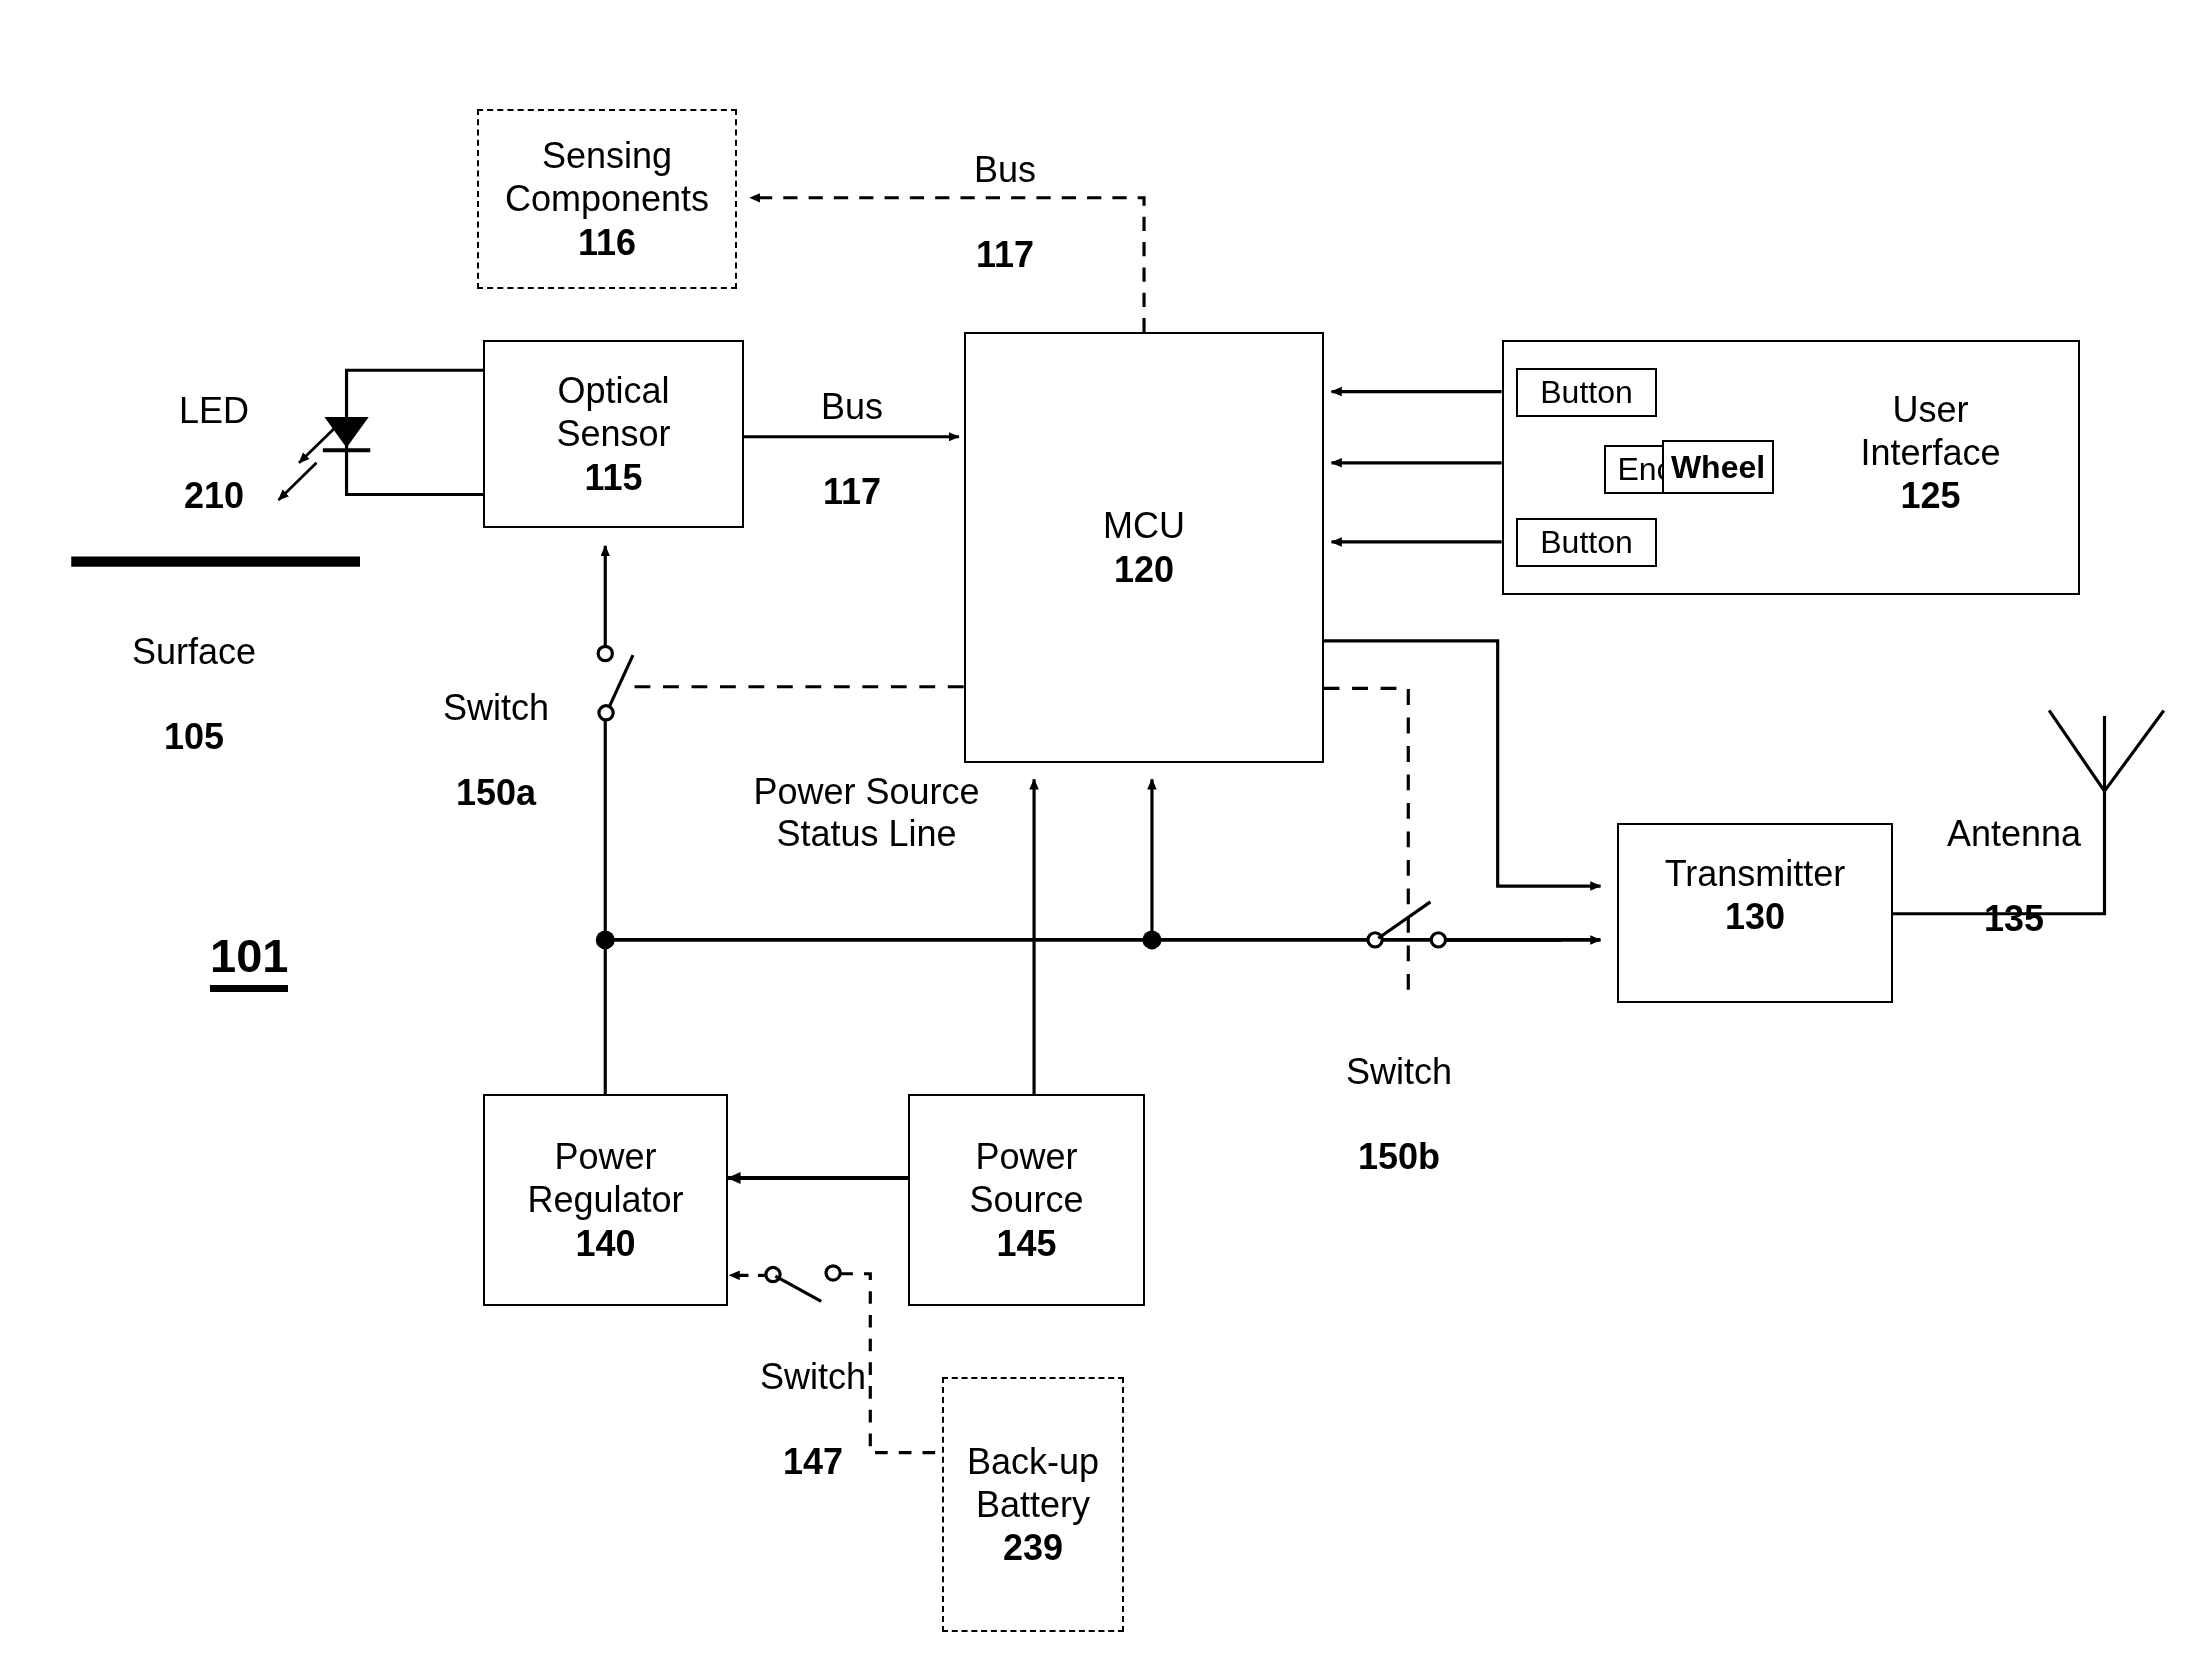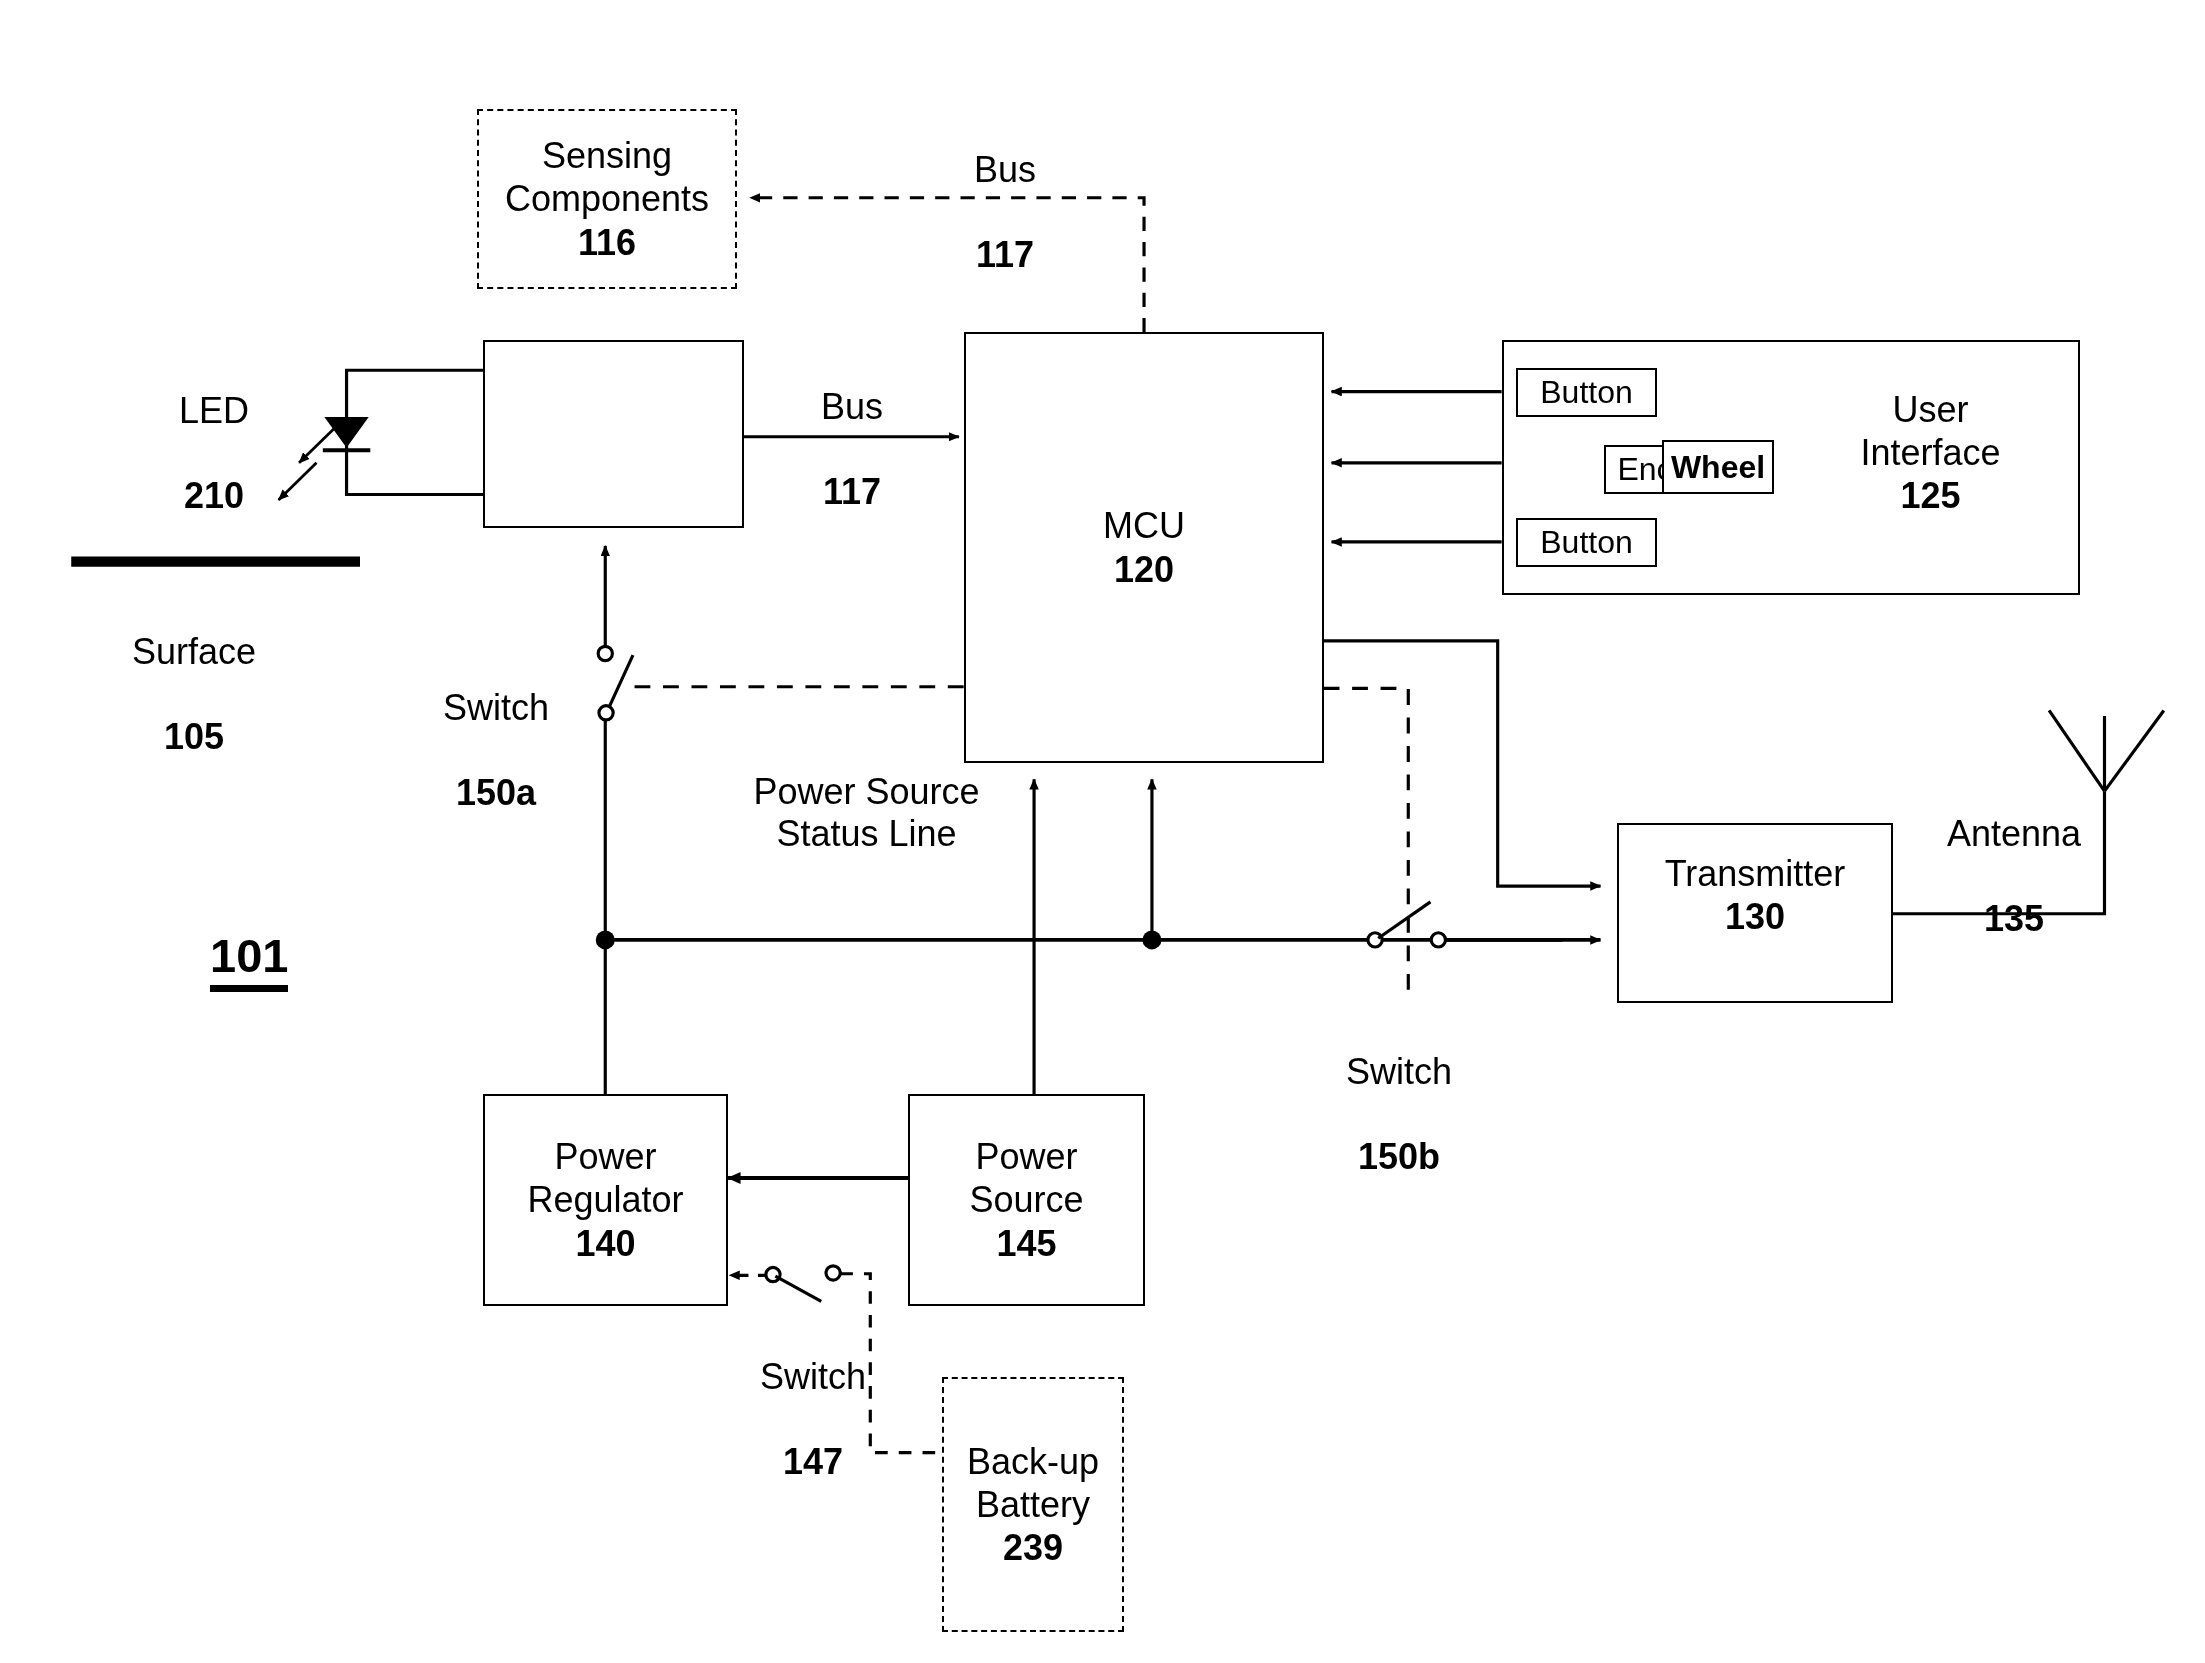--- a/index.html
+++ b/index.html
@@ -108,20 +108,25 @@
   </svg>
 
   <div class="dashbox" style="left:477px;top:109px;width:260px;height:180px;"></div>
   <div class="boxtxt t46" style="left:477px;top:109px;width:260px;height:180px;">
     <span class="lbl-static" style="white-space:pre-line;">Sensing
 Components</span>
     <span class="num">116</span>
   </div>
 
   <div class="solidbox" style="left:483px;top:340px;width:261px;height:188px;"></div>
+  <div class="boxtxt t46" style="left:483px;top:340px;width:261px;height:188px;">
+    <span style="white-space:pre-line;">Optical
+Sensor</span>
+    <span class="num">115</span>
+  </div>
 
   <div class="solidbox" style="left:964px;top:332px;width:360px;height:431px;"></div>
   <div class="boxtxt t46" style="left:964px;top:332px;width:360px;height:431px;">
     <span style="white-space:pre-line;">MCU</span>
     <span class="num">120</span>
   </div>
 
   <div class="solidbox" style="left:1502px;top:340px;width:578px;height:255px;"></div>
   <div class="boxtxt t46" style="left:1780px;top:340px;width:301px;height:225px;">
     <span style="white-space:pre-line;">User

